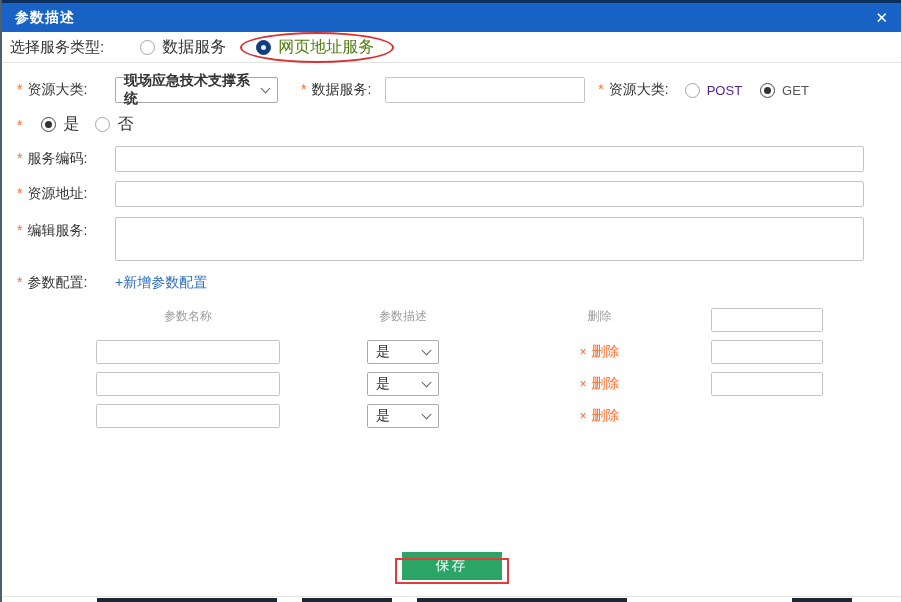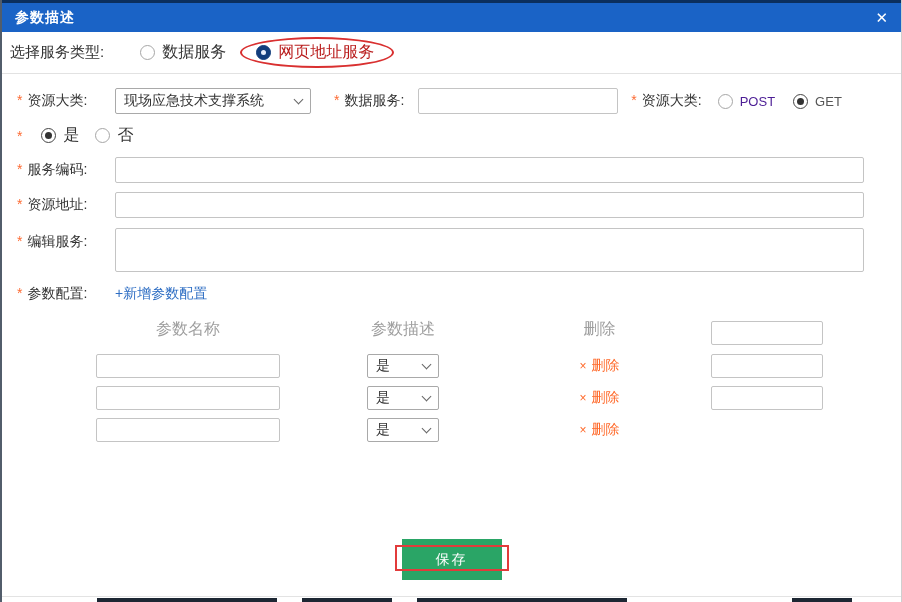--- a/index.html
+++ b/index.html
@@ -12,39 +12,39 @@
   }
   .top-edge { height:3px; background:#0b2f5e; }
   .titlebar {
     height:29px; background:#1a63c6; color:#fff;
     display:flex; align-items:center; padding:0 13px;
   }
   .titlebar .title { font-size:14px; font-weight:bold; letter-spacing:1px; }
   .close-btn { margin-left:auto; font-size:15px; line-height:1; cursor:pointer; }
 
   .type-row {
-    height:42px; display:flex; align-items:center;
+    height:31px; display:flex; align-items:center;
     padding-left:8px; font-size:15px; border-bottom:1px solid #e2e2e2;
   }
   .type-label { margin-right:36px; }
   .opt { display:flex; align-items:center; gap:7px; font-size:16px; }
   .opt + .opt { margin-left:24px; }
 
   .radio {
     width:15px; height:15px; border-radius:50%;
     border:1px solid #a6a6a6; background:#fff;
     display:inline-flex; align-items:center; justify-content:center; flex:0 0 auto;
   }
   .radio .dot { width:7px; height:7px; border-radius:50%; background:transparent; }
   .radio.sel-dark { border-color:#444; }
   .radio.sel-dark .dot { background:#333; }
   .radio.sel-blue { border-color:#123d7c; background:#123d7c; }
   .radio.sel-blue .dot { width:5px; height:5px; background:#e8eefb; }
 
-  .blue-text { color:#b91c1c; }
+  .blue-text { color:#4d7c0f; }
   .ellipse-wrap { position:relative; padding:2px 6px; }
   .red-ellipse {
     position:absolute; left:-10px; top:-3px; right:-14px; bottom:-3px;
     border:2px solid #d93030; border-radius:50%;
   }
 
   .form { font-size:14px; }
   .frow { display:flex; align-items:center; }
   .flabel { display:flex; align-items:flex-start; padding-left:15px; width:113px; flex:0 0 auto; }
   .star { color:#fd6a32; margin-right:5px; font-size:14px; }
@@ -63,35 +63,35 @@
     transform:rotate(45deg); margin-top:-4px;
   }
   .textarea {
     border:1px solid #c4c4c4; border-radius:2px; resize:none; outline:none;
     font-family:"Liberation Sans","DejaVu Sans",sans-serif; font-size:13px; padding:4px 6px;
   }
   .add-link { color:#2d6dc3; font-size:14px; cursor:pointer; }
 
   .ptable { margin-left:115px; display:grid; grid-template-columns:142px 288px 105px 230px; }
   .ptable .hcell {
-    color:#9e9e9e; font-size:16px; text-align:center; padding:4px 0 10px;
+    color:#9e9e9e; font-size:12px; text-align:center; padding:4px 0 10px;
   }
   .ptable .cell { display:flex; justify-content:center; align-items:center; padding:4px 0; }
   .p-name { width:112px; height:24px; }
   .p-desc { width:184px; height:24px; }
   .p-sel  { width:72px; height:24px; }
   .del-link { color:#ff6a2b; font-size:14px; cursor:pointer; display:flex; align-items:center; gap:5px; }
   .del-x { font-size:12px; }
 
   .footer {
     position:absolute; left:0; right:0; bottom:22px;
     display:flex; justify-content:center; gap:76px;
   }
   .save-wrap { position:relative; }
-  .btn { height:41px; font-size:14px; cursor:pointer; letter-spacing:2px;
+  .btn { height:28px; font-size:14px; cursor:pointer; letter-spacing:2px;
          font-family:"Liberation Sans","DejaVu Sans",sans-serif; }
   .btn-save { width:100px; background:#2aa566; color:#fff; border:none; }
   .btn-cancel { width:104px; background:#fff; color:#333; border:1px solid #c9c9c9; }
   .red-rect {
     position:absolute; left:-7px; top:6px; width:114px; height:26px;
     border:2px solid #e23b3b; pointer-events:none;
   }
 
   .page-edge-line { position:absolute; bottom:5px; left:0; width:100%; height:1px; background:#e3e3e3; }
   .page-edge {
@@ -131,21 +131,21 @@
     </span>
   </div>
 
   <div class="form">
 
     <div class="frow" style="margin-top:14px;">
       <span class="flabel">
         <span class="star">*</span>
         <span>资源大类:</span>
       </span>
-      <div class="sel-box" style="width:196px;">
+      <div class="sel-box" style="width:163px;font-weight:bold;">
         <span>现场应急技术支撑系统</span>
         <span class="chev"></span>
       </div>
       <span class="flabel" style="width:auto; padding-left:23px; margin-right:14px;">
         <span class="star">*</span>
         <span>数据服务:</span>
       </span>
       <input class="txt-input" style="width: 200px;" value="">
       <span class="flabel" style="width:auto; padding-left:13px; margin-right:16px;">
         <span class="star">*</span>

